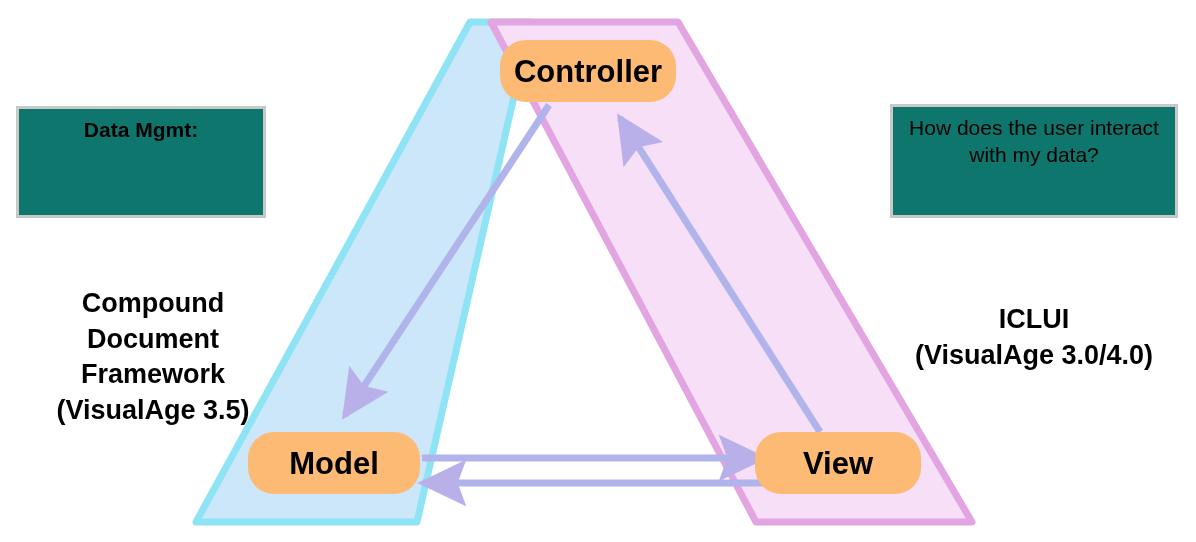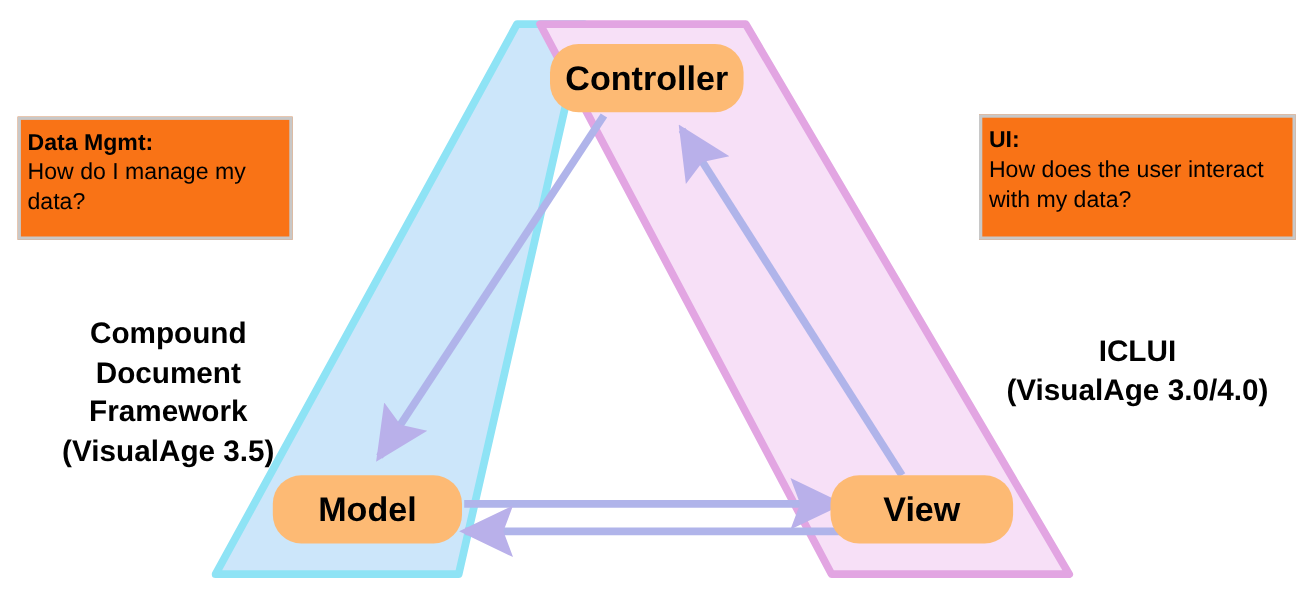--- a/index.html
+++ b/index.html
@@ -63,24 +63,24 @@
     left: 755px;
     top: 432px;
     width: 166px;
     height: 62px;
     font-size: 31px;
   }
 
   
   .callout {
     position: absolute;
-    background: #f97316;
+    background: #0f766e;
     border: 3px solid #c8c8c8;
     box-sizing: border-box;
-    text-align: left;
+    text-align: center;
     color: #000000;
     font-family: "Liberation Sans", sans-serif;
     font-size: 21px;
     line-height: 1.29;
     padding: 7px 6px 9px 6px;
   }
   .callout-title {
     font-weight: bold;
     display: block;
   }
@@ -156,26 +156,23 @@
   <div class="node" id="node-view">
     <span class="node-label">View</span>
   </div>
 
   <div class="node" id="node-model">
     <span class="node-label">Model</span>
   </div>
 
   <div class="callout" id="callout-data-mgmt">
     <span class="callout-title">Data Mgmt:</span>
-    <span class="callout-body">How do I manage
-my data?</span>
   </div>
 
   <div class="callout" id="callout-ui">
-    <span class="callout-title">UI:</span>
     <span class="callout-body">How does the user
 interact with my data?</span>
   </div>
 
   <div class="caption" id="caption-left">Compound
 Document
 Framework
 (VisualAge 3.5)</div>
 
   <div class="caption" id="caption-right">ICLUI

